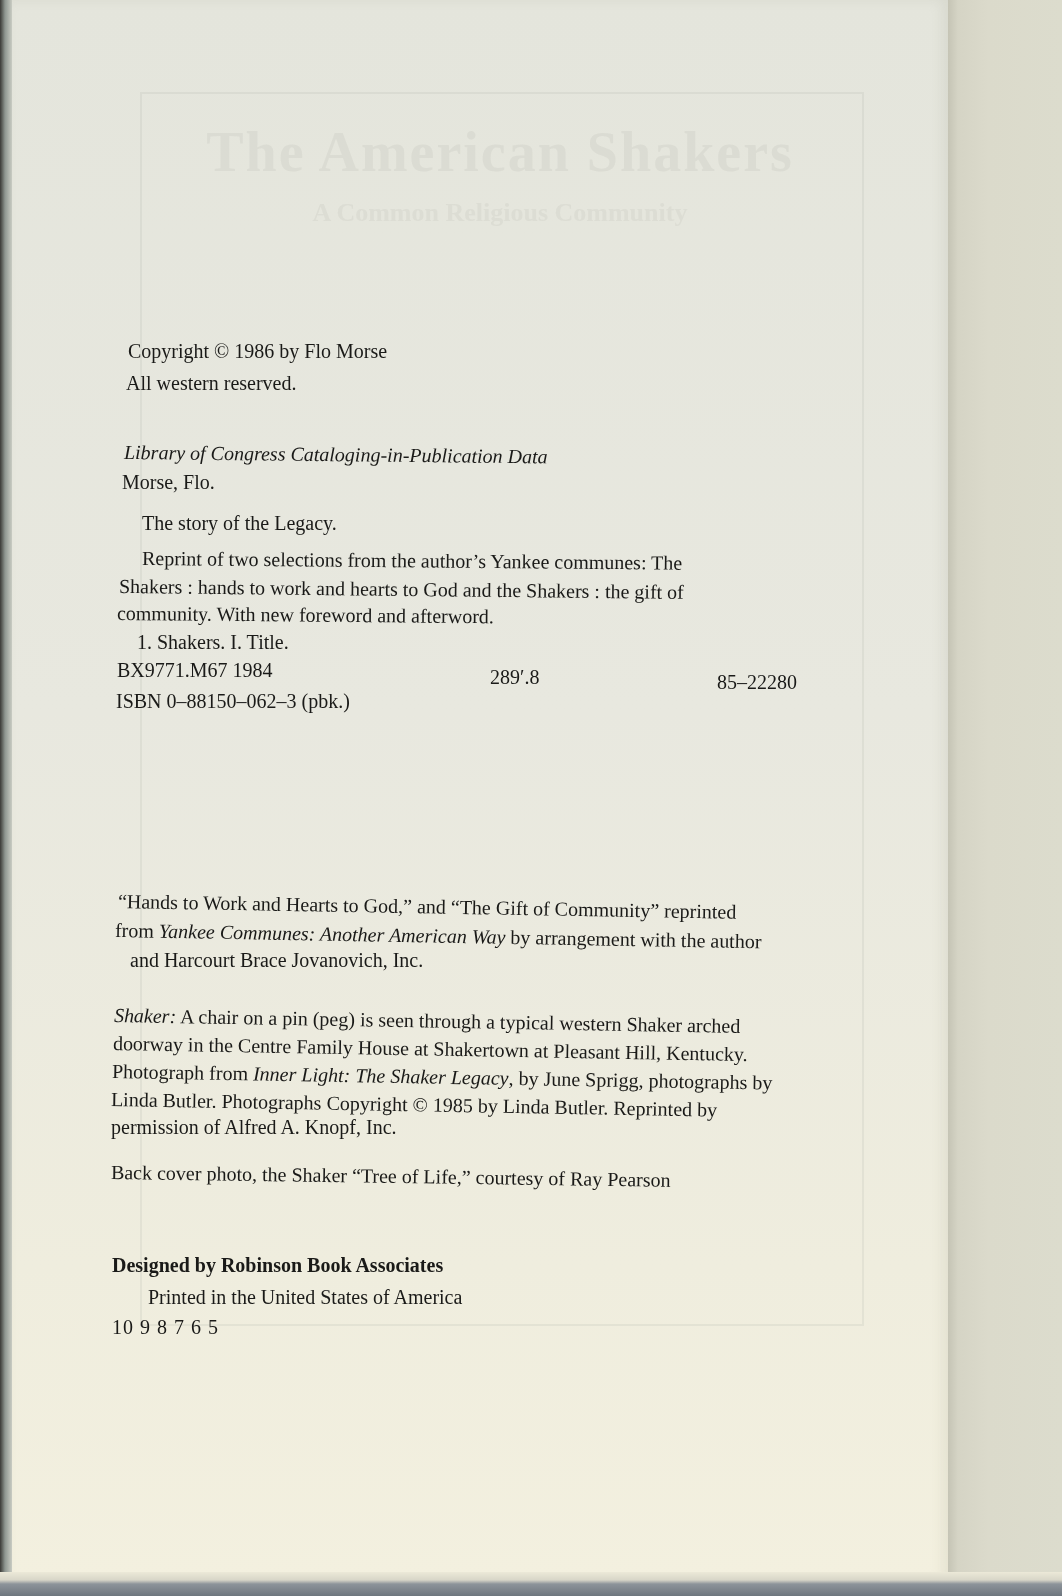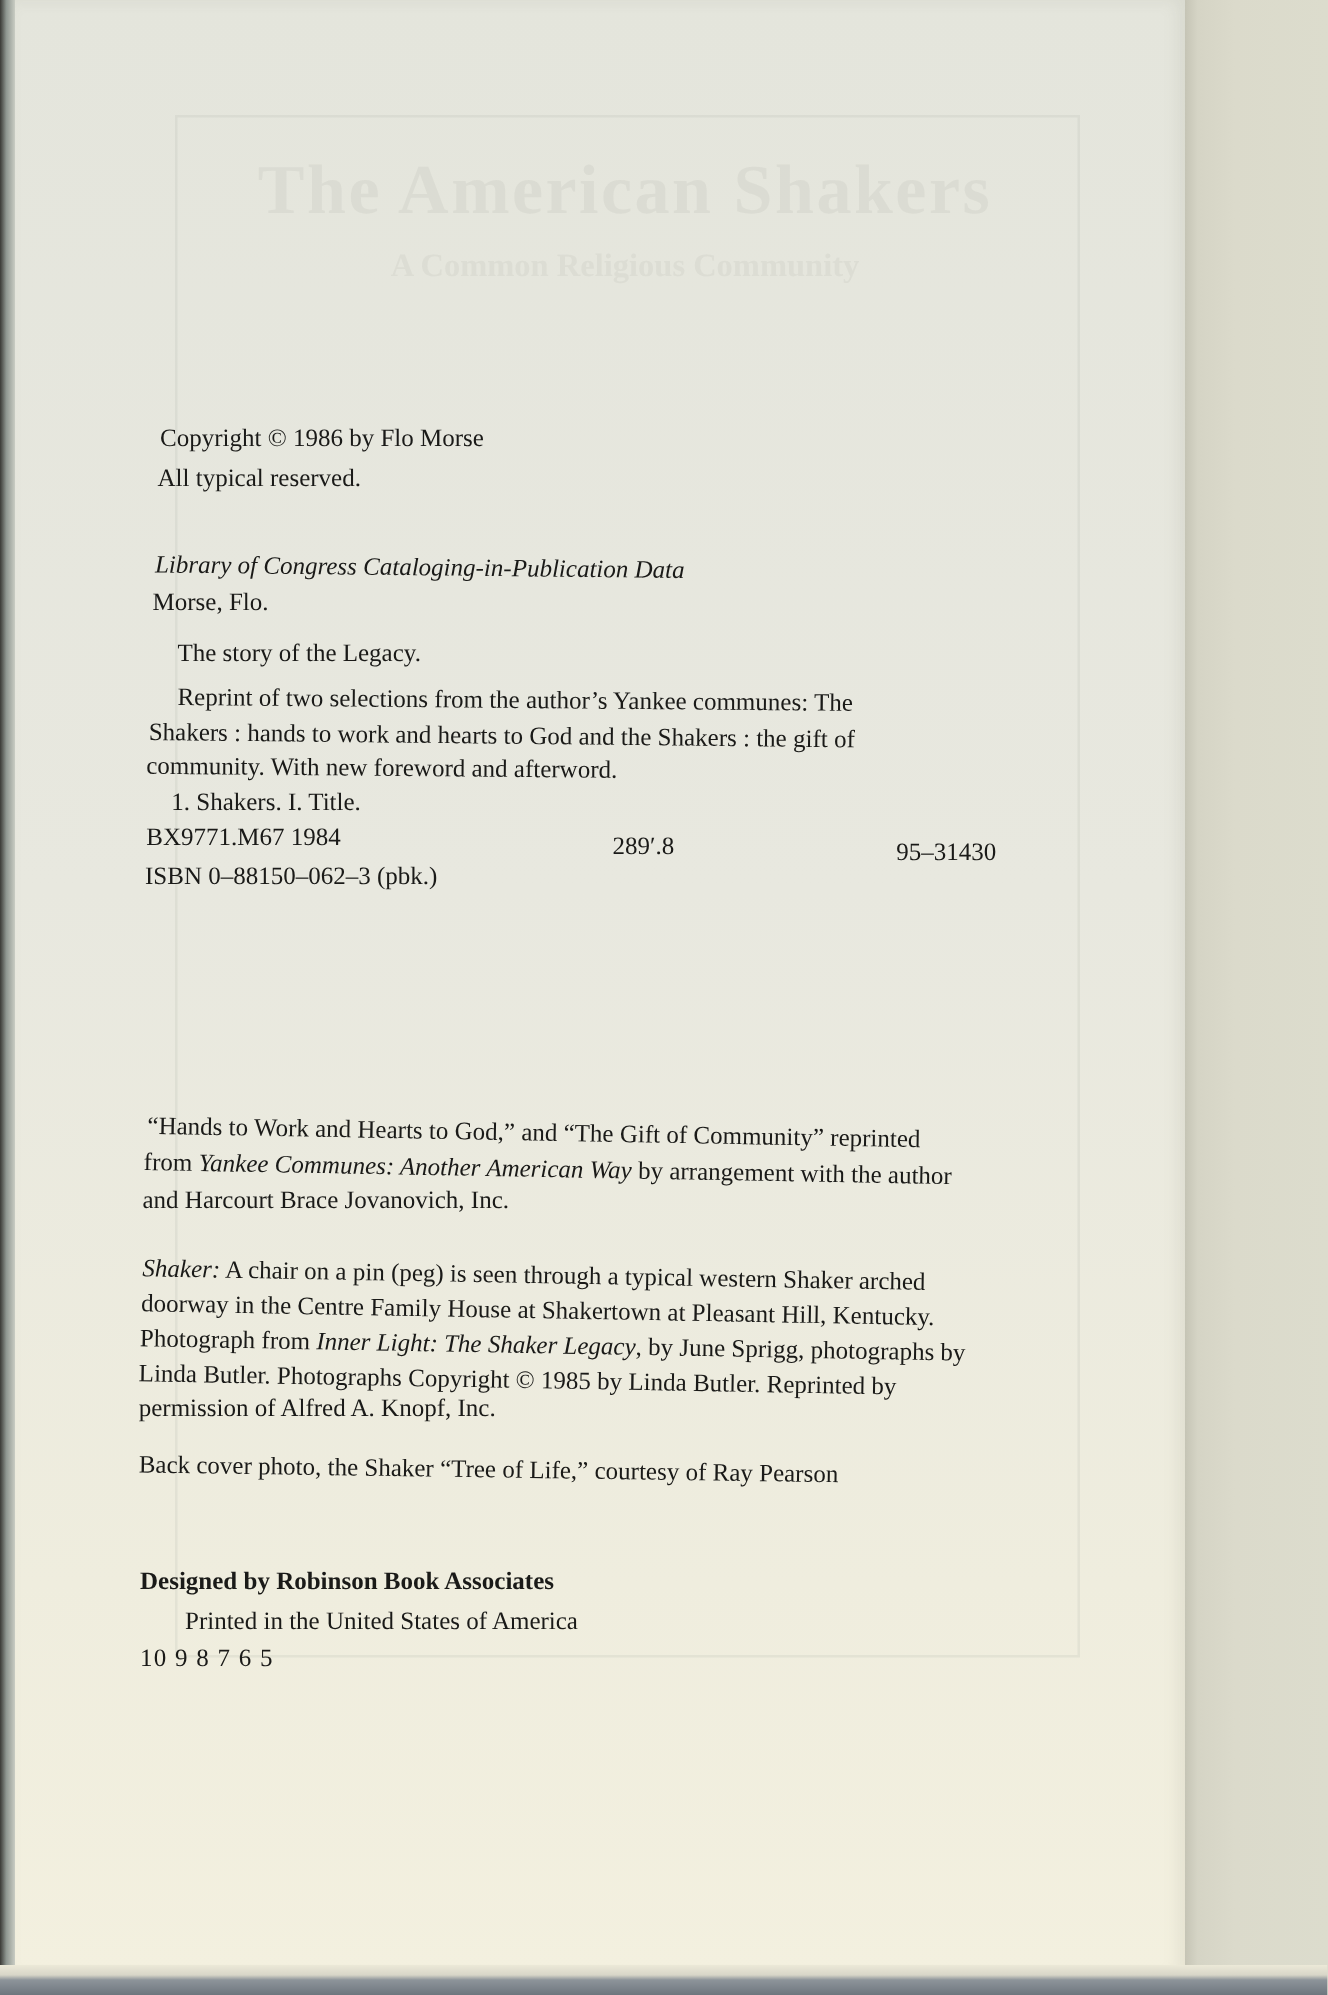--- a/index.html
+++ b/index.html
@@ -50,37 +50,37 @@
 <div class="spine-left"></div>
 <div class="page"></div>
 <div class="next-page"></div>
 <div class="bottom-edge"></div>
 
 <div class="ghost"></div>
 <div class="ghost-title">The American Shakers</div>
 <div class="ghost-sub">A Common Religious Community</div>
 
 <div class="txt" style="left:128px;top:339px;">Copyright © 1986 by Flo Morse</div>
-<div class="txt" style="left:126px;top:371px;">All typical reserved.</div>
+<div class="txt" style="left:126px;top:371px;">All western reserved.</div>
 
 <div class="txt it" style="left:124px;top:440px;transform:rotate(0.6deg);transform-origin:left;">Library of Congress Cataloging-in-Publication Data</div>
 <div class="txt" style="left:122px;top:470px;">Morse, Flo.</div>
 <div class="txt" style="left:142px;top:511px;">The story of the Legacy.</div>
 <div class="txt" style="left:142px;top:546px;transform:rotate(0.5deg);transform-origin:left;">Reprint of two selections from the author’s Yankee communes: The</div>
 <div class="txt" style="left:119px;top:574px;transform:rotate(0.6deg);transform-origin:left;">Shakers : hands to work and hearts to God and the Shakers : the gift of</div>
 <div class="txt" style="left:117px;top:601px;transform:rotate(0.5deg);transform-origin:left;">community. With new foreword and afterword.</div>
 <div class="txt" style="left:137px;top:630px;text-align:center;">1. Shakers. I. Title.</div>
 <div class="txt" style="left:117px;top:658px;">BX9771.M67 1984</div>
 <div class="txt" style="left:490px;top:665px;">289′.8</div>
-<div class="txt" style="left:717px;top:670px;">95–31430</div>
+<div class="txt" style="left:717px;top:670px;">85–22280</div>
 <div class="txt" style="left:116px;top:689px;">ISBN 0–88150–062–3 (pbk.)</div>
 
 <div class="txt" style="left:118px;top:889px;transform:rotate(1deg);transform-origin:left;">“Hands to Work and Hearts to God,” and “The Gift of Community” reprinted</div>
 <div class="txt" style="left:115px;top:918px;transform:rotate(1deg);transform-origin:left;"><span>from </span><span class="it">Yankee Communes: Another American Way</span><span> by arrangement with the author</span></div>
-<div class="txt" style="left:114px;top:948px;">and Harcourt Brace Jovanovich, Inc.</div>
+<div class="txt" style="left:130px;top:948px;">and Harcourt Brace Jovanovich, Inc.</div>
 
 <div class="txt" style="left:114px;top:1003px;transform:rotate(1deg);transform-origin:left;"><span class="it">Shaker:</span><span> A chair on a pin (peg) is seen through a typical western Shaker arched</span></div>
 <div class="txt" style="left:113px;top:1031px;transform:rotate(1deg);transform-origin:left;">doorway in the Centre Family House at Shakertown at Pleasant Hill, Kentucky.</div>
 <div class="txt" style="left:112px;top:1059px;transform:rotate(1deg);transform-origin:left;"><span>Photograph from </span><span class="it">Inner Light: The Shaker Legacy</span><span>, by June Sprigg, photographs by</span></div>
 <div class="txt" style="left:111px;top:1087px;transform:rotate(1deg);transform-origin:left;">Linda Butler. Photographs Copyright © 1985 by Linda Butler. Reprinted by</div>
 <div class="txt" style="left:111px;top:1115px;">permission of Alfred A. Knopf, Inc.</div>
 
 <div class="txt" style="left:111px;top:1160px;transform:rotate(0.8deg);transform-origin:left;">Back cover photo, the Shaker “Tree of Life,” courtesy of Ray Pearson</div>
 
 <div class="txt" style="left:112px;top:1253px;font-weight:bold;">Designed by Robinson Book Associates</div>

